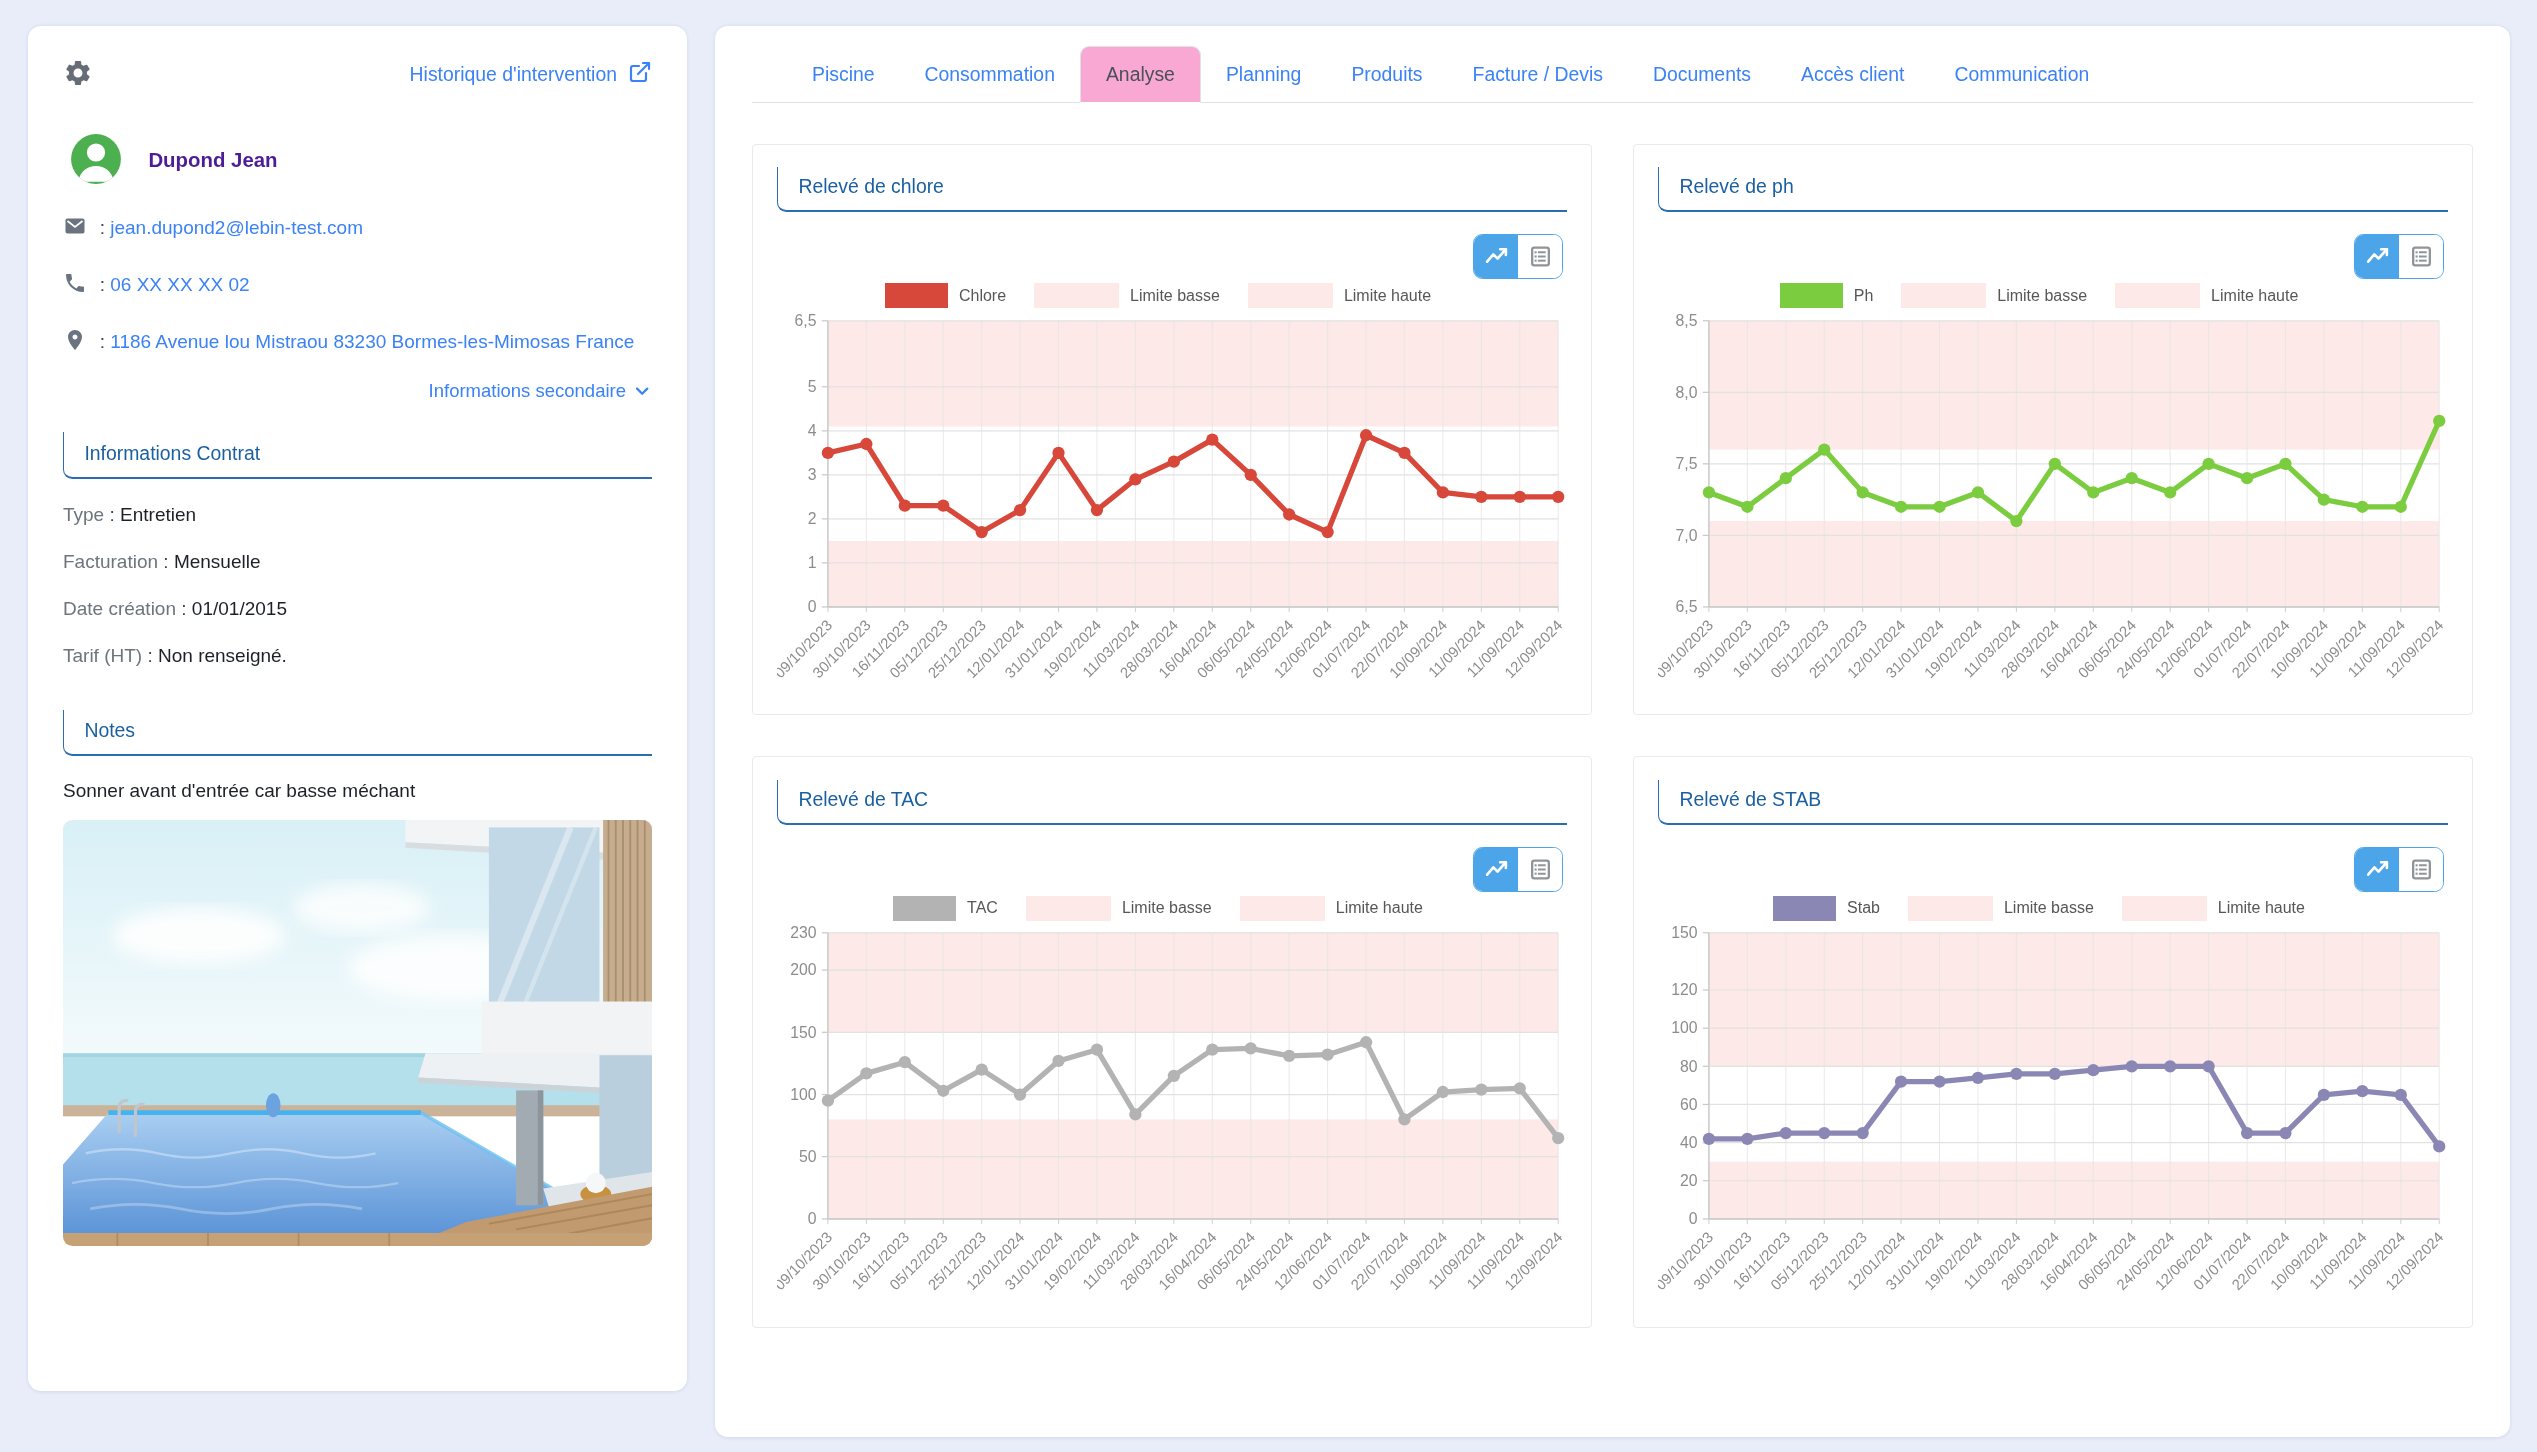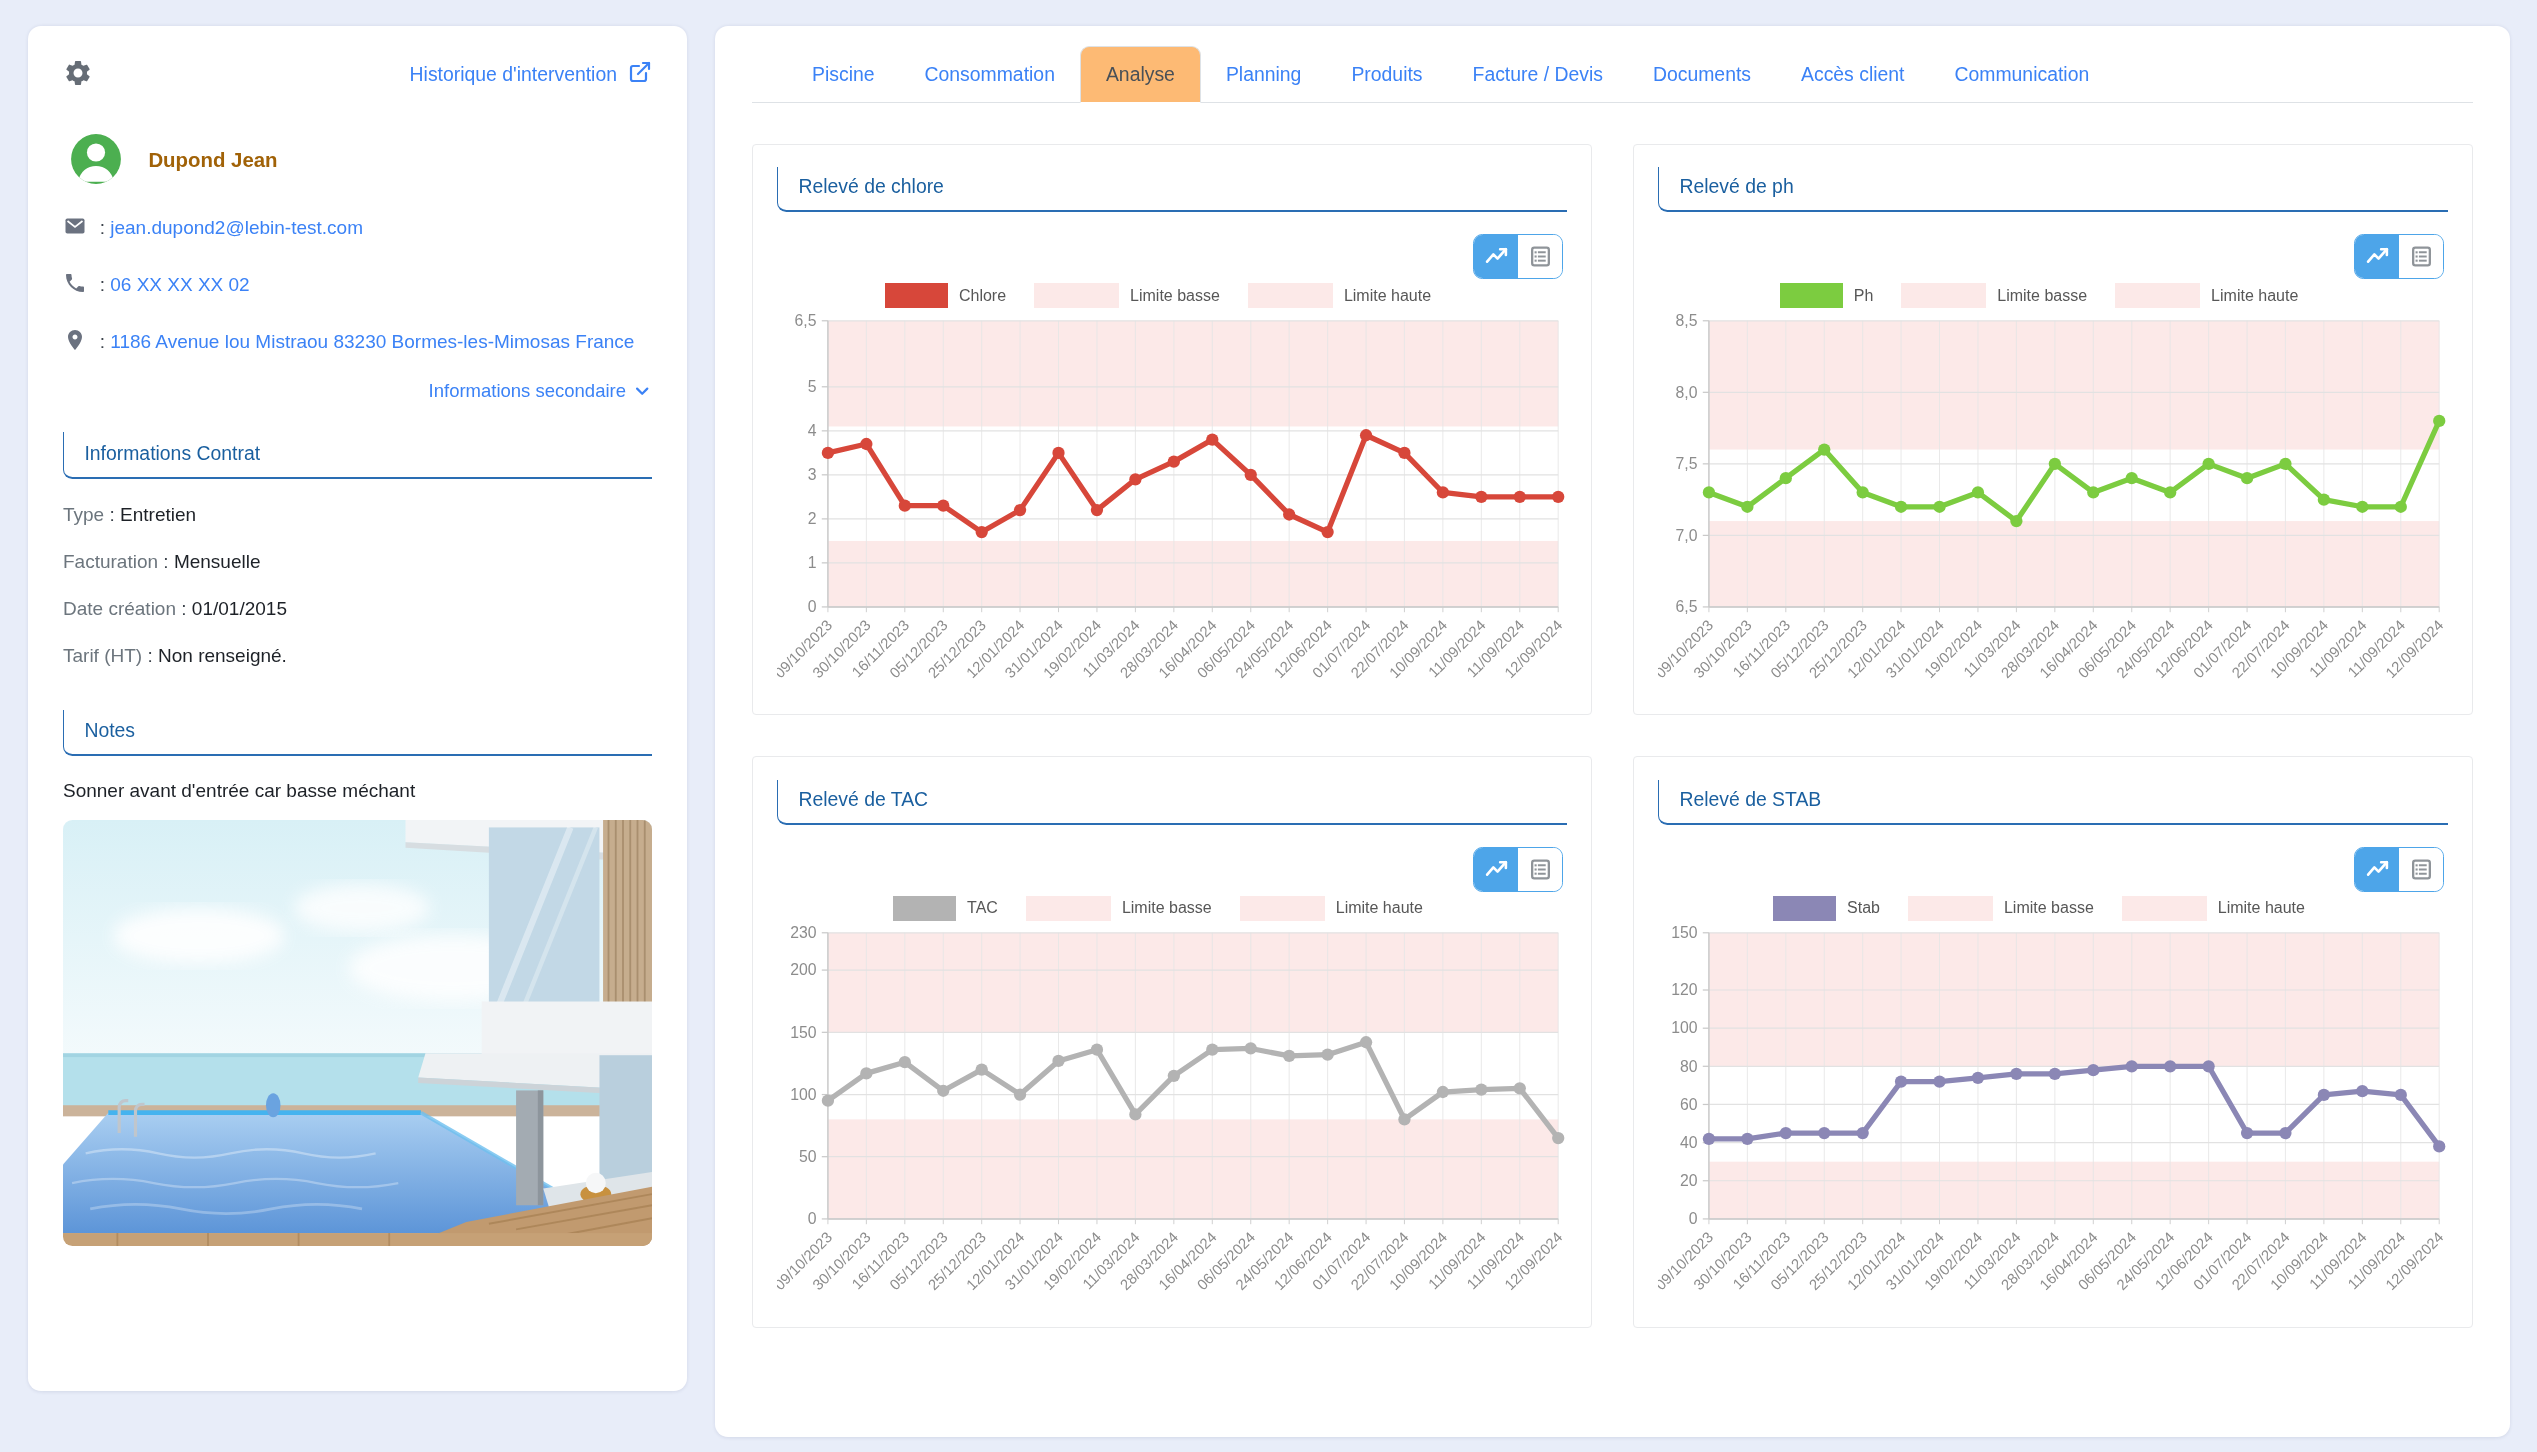--- a/index.html
+++ b/index.html
@@ -7,41 +7,41 @@
     width:2538px;height:1452px;overflow:hidden;box-sizing:border-box;
     background:#e8edf9;font-family:"Liberation Sans",sans-serif;color:#212529;
   }
   .page{display:flex;gap:28px;padding:26px 28px;box-sizing:border-box;width:2538px;height:1392px;}
   .card{background:#fff;border-radius:13px;box-shadow:0 0.9px 3.7px rgba(30,40,90,.10);}
   
   .sidebar{width:659px;min-width:659px;height:1365px;box-sizing:border-box;padding:31.5px 35px;}
   .side-top{display:flex;justify-content:space-between;align-items:center;}
   .history-link{display:flex;align-items:center;gap:11px;color:#3b82f6;font-size:19.4px;cursor:pointer;}
   .profile{display:flex;align-items:center;gap:26px;margin:41px 0 5.6px 7.4px;}
-  .profile .name{font-size:20.4px;font-weight:bold;color:#a16207;}
+  .profile .name{font-size:20.4px;font-weight:bold;color:#4c1d95;}
   .section-head{margin-top:30px;border-left:1.9px solid #2a6db3;border-bottom:2.8px solid #2a6db3;
     border-bottom-left-radius:9.3px;padding:9.3px 0 12px 20.4px;color:#1a5f9f;font-size:19.4px;}
   .contact{margin-top:7.4px;font-size:19px;}
   .contact .row{margin-top:25px;line-height:1.45;}
   .contact .ic{display:inline-block;vertical-align:-4.6px;margin-right:7.4px;}
   .sep{color:#3c434b;}
   .blue-link{color:#3b82f6;text-decoration:none;cursor:pointer;}
   .secondary{margin-top:20.4px;text-align:right;color:#3b82f6;font-size:18.5px;cursor:pointer;}
   .secondary svg{vertical-align:-3.7px;margin-left:5.6px;}
   .kv{margin-top:25px;font-size:19px;}
   .kv .lbl{color:#6c757d;}
   .kv .val{color:#1d2127;text-align:center;}
   .note-text{margin-top:24px;font-size:19px;color:#1d2127;}
   .photo{margin-top:18.5px;width:589px;height:426px;border-radius:9.3px;overflow:hidden;}
   .photo svg{display:block;width:100%;height:100%;}
   
   .main{flex:1;height:1411px;box-sizing:border-box;padding:20.4px 37px 28px;}
   .tabs{display:flex;align-items:flex-end;border-bottom:0.9px solid #dee2e6;padding-left:35px;}
   .tab{color:#3b82f6;font-size:19.4px;padding:15.7px 25px;cursor:pointer;white-space:nowrap;}
-  .tab.active{color:#495057;background:#fdba74;border:0.9px solid #dee2e6;border-bottom:0.9px solid #fff;
+  .tab.active{color:#495057;background:#f9a8d4;border:0.9px solid #dee2e6;border-bottom:0.9px solid #fff;
     border-radius:9.3px 9.3px 0 0;margin-bottom:-0.9px;}
   .charts{display:grid;grid-template-columns:1fr 1fr;gap:41px;margin-top:41px;}
   .chart-card{border:0.9px solid #e9eaec;border-radius:4px;padding:20.4px 24px 11px;background:#fff;}
   .chart-title{margin-top:1.9px;border-left:1.9px solid #2a6db3;border-bottom:2.8px solid #2a6db3;
     border-bottom-left-radius:9.3px;padding:8.3px 0 12px 20.4px;color:#1a5f9f;font-size:19.4px;}
   .chart-toolbar{display:flex;justify-content:flex-end;margin:22px 3.7px 3.7px 0;}
   .toggle-group{display:flex;border:1.9px solid #4da5e9;border-radius:9.3px;overflow:hidden;}
   .toggle-btn{width:44px;height:43px;display:flex;align-items:center;justify-content:center;cursor:pointer;}
   .toggle-btn.chart{background:#4da5e9;}
   .toggle-btn.table{background:#ffffff;}

